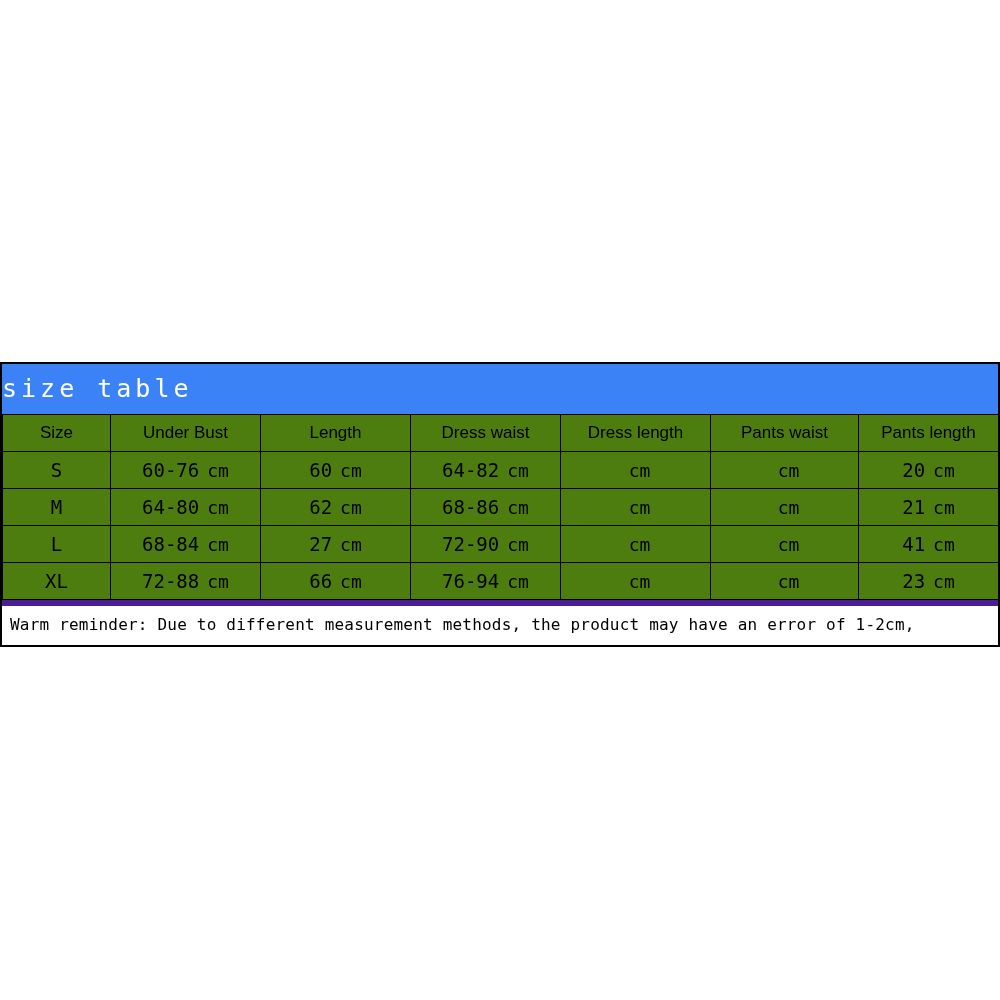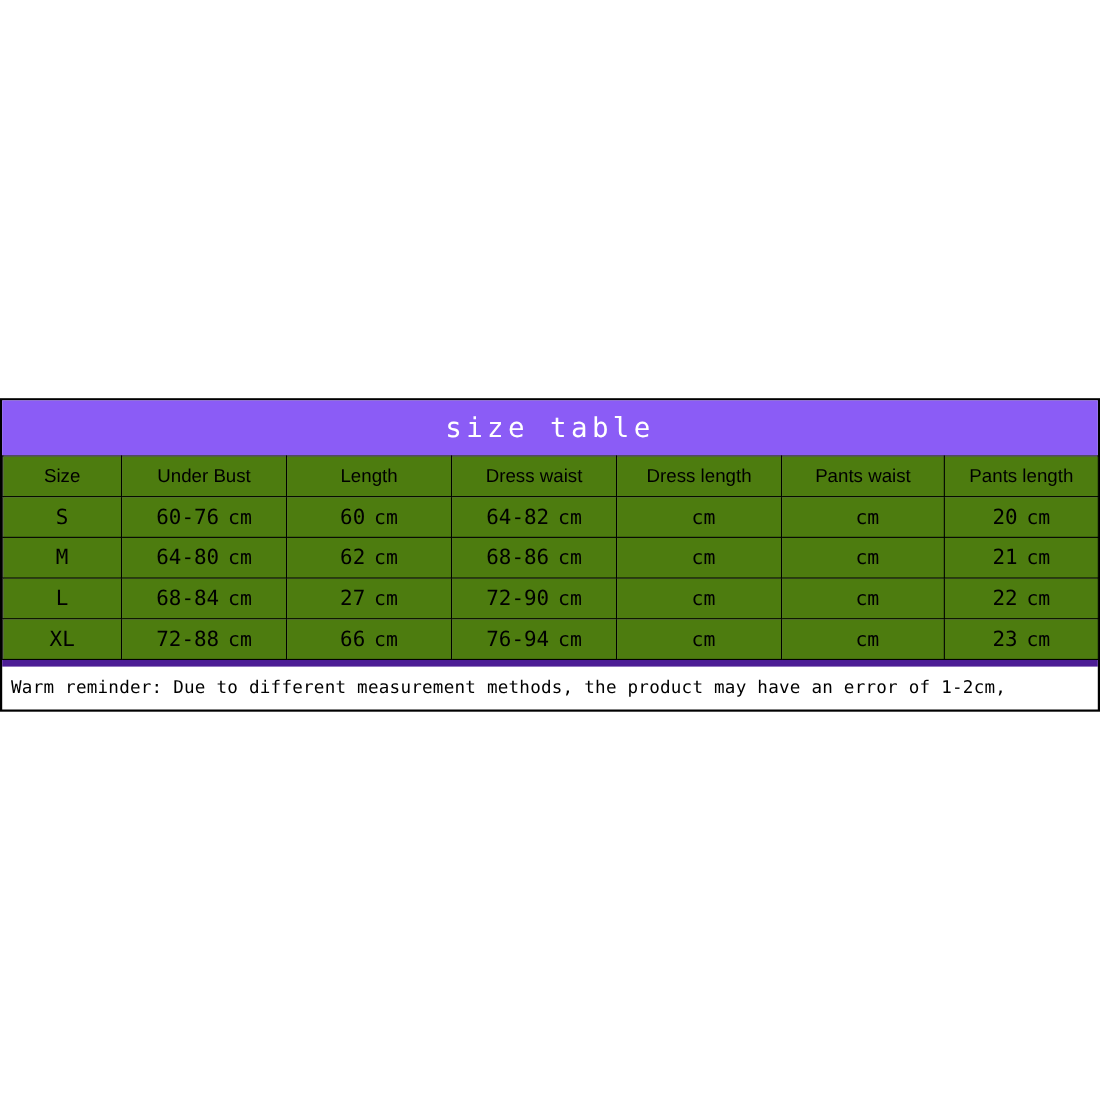--- a/index.html
+++ b/index.html
@@ -23,23 +23,23 @@
     position: absolute;
     left: 0px;
     top: 362px;
     width: 1000px;
     background: #ffffff;
     border: 2px solid #000000;
     box-sizing: border-box;
   }
 
   .table-title {
-    background: #8b5cf6;
+    background: #3b82f6;
     color: #ffffff;
-    text-align: center;
+    text-align: left;
     font-family: "DejaVu Sans Mono", monospace;
     font-size: 25px;
     letter-spacing: 4px;
     padding: 10px 0 11px 0;
     font-weight: 500;
   }
 
   table.size-table {
     width: 100%;
     border-collapse: collapse;
@@ -150,21 +150,21 @@
           <td><span class="val"></span><span class="unit">cm</span></td>
           <td><span class="val">21</span><span class="unit">cm</span></td>
         </tr>
         <tr>
           <td class="size-cell">L</td>
           <td><span class="val">68-84</span><span class="unit">cm</span></td>
           <td><span class="val">27</span><span class="unit">cm</span></td>
           <td><span class="val">72-90</span><span class="unit">cm</span></td>
           <td><span class="val"></span><span class="unit">cm</span></td>
           <td><span class="val"></span><span class="unit">cm</span></td>
-          <td><span class="val">22</span><span class="unit">cm</span></td>
+          <td><span class="val">41</span><span class="unit">cm</span></td>
         </tr>
         <tr>
           <td class="size-cell">XL</td>
           <td><span class="val">72-88</span><span class="unit">cm</span></td>
           <td><span class="val">66</span><span class="unit">cm</span></td>
           <td><span class="val">76-94</span><span class="unit">cm</span></td>
           <td><span class="val"></span><span class="unit">cm</span></td>
           <td><span class="val"></span><span class="unit">cm</span></td>
           <td><span class="val">23</span><span class="unit">cm</span></td>
         </tr>

